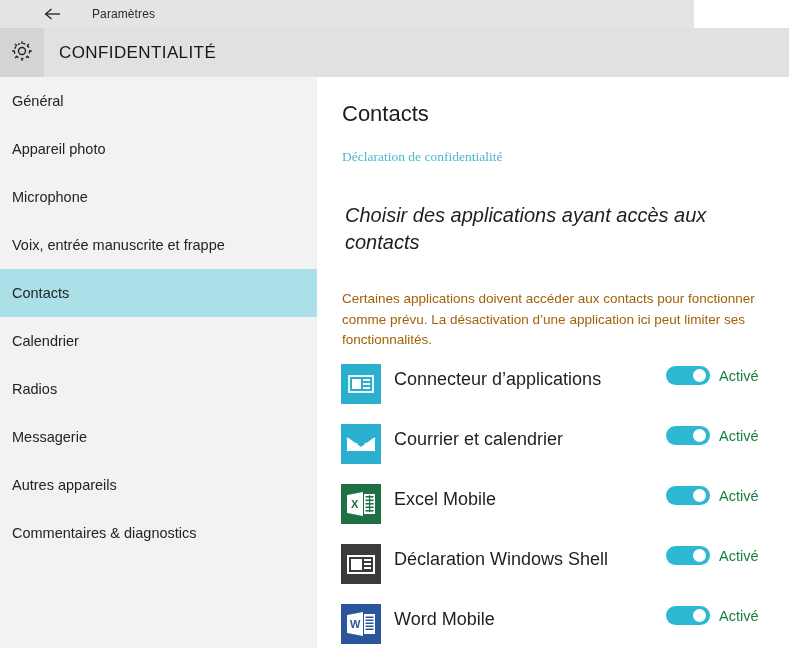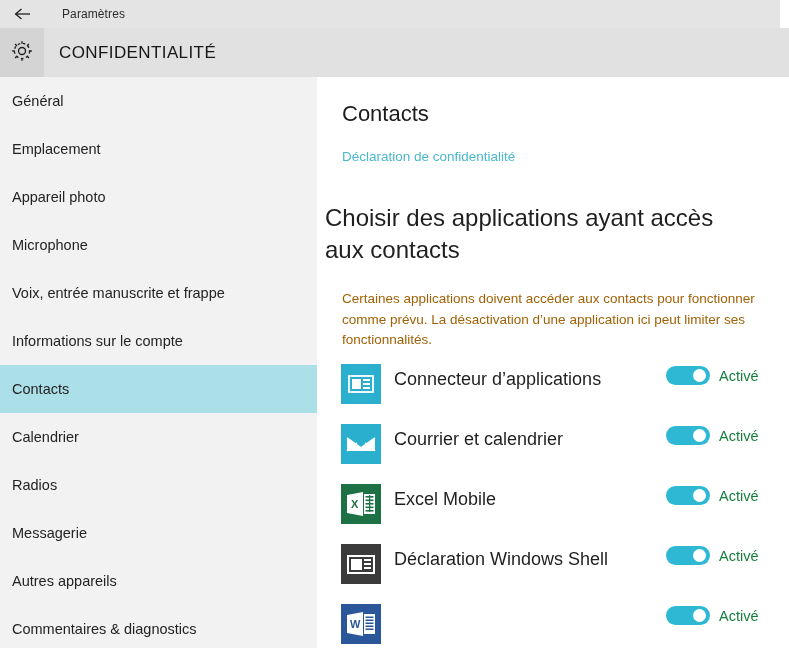--- a/index.html
+++ b/index.html
@@ -6,23 +6,23 @@
   html, body {
     width: 789px; height: 648px;
     background: #ffffff;
     font-family: "Liberation Sans", sans-serif;
     overflow: hidden;
   }
   #app { position: relative; width: 789px; height: 648px; background: #fff; }
 
   
   .titlebar {
-    position: absolute; left: 0; top: 0; width: 780px; height: 28px;
+    position: absolute; left: 0; top: 0; width: 694px; height: 28px;
     background: #e4e4e4;
-    display: flex; align-items: center;
+    display: flex; align-items: center; padding-left: 30px;
   }
   .back-btn {
     width: 46px; height: 28px;
     display: flex; align-items: center; justify-content: center;
     cursor: default;
   }
   .back-btn svg { display: block; }
   .titlebar-text {
     font-size: 12px; color: #2b2b2b; letter-spacing: .1px;
     margin-left: 16px;
@@ -66,24 +66,25 @@
     background: #ffffff; overflow: hidden;
   }
   .page-title {
     position: absolute; left: 25px; top: 24px;
     font-size: 22px; color: #1c1c1c; font-weight: 400;
   }
   .privacy-link {
     position: absolute; left: 25px; top: 72px;
     font-size: 13.5px; color: #4bb8cd; text-decoration: none;
     cursor: default;
+    font-family: Liberation Serif, serif;
   }
   .section-head {
-    position: absolute; left: 8px; top: 125px; width: 430px;
-    font-size: 24px; color: #1f1f1f; font-weight: 400; line-height: 1.33;
+    position: absolute; left: 28px; top: 125px; width: 430px;
+    font-size: 20px; color: #1f1f1f; font-weight: 400; line-height: 1.33; font-style: italic;
   }
   .section-desc {
     position: absolute; left: 25px; top: 212px; width: 437px;
     font-size: 13.5px; color: #a16207; line-height: 1.52;
   }
 
   
   .app-list { position: absolute; left: 0; top: 282px; width: 472px; }
   .app-row {
     position: relative; height: 60px; display: flex; align-items: center;
@@ -145,33 +146,27 @@
       </span>
     </div>
     <div class="header-title">CONFIDENTIALITÉ</div>
   </div>
 
   <div class="sidebar" id="sidebar">
       <div class="side-item">
         <span>Général</span>
       </div>
       <div class="side-item">
-        <span>Emplacement</span>
-      </div>
-      <div class="side-item">
         <span>Appareil photo</span>
       </div>
       <div class="side-item">
         <span>Microphone</span>
       </div>
       <div class="side-item">
         <span>Voix, entrée manuscrite et frappe</span>
-      </div>
-      <div class="side-item">
-        <span>Informations sur le compte</span>
       </div>
       <div class="side-item selected">
         <span>Contacts</span>
       </div>
       <div class="side-item">
         <span>Calendrier</span>
       </div>
       <div class="side-item">
         <span>Radios</span>
       </div>
@@ -269,20 +264,21 @@
               <rect x="23" y="10" width="11" height="20" fill="#fff"></rect>
               <g fill="#2b579a">
                 <rect x="24.5" y="12.5" width="8" height="1.5"></rect>
                 <rect x="24.5" y="15.5" width="8" height="1.5"></rect>
                 <rect x="24.5" y="18.5" width="8" height="1.5"></rect>
                 <rect x="24.5" y="21.5" width="8" height="1.5"></rect>
                 <rect x="24.5" y="24.5" width="8" height="1.5"></rect>
               </g>
             </svg>
           </div>
+          <div class="app-label">Word Mobile</div>
           <div class="toggle" style="background: rgb(47, 184, 212);">
             <div class="knob"></div>
           </div>
           <div class="toggle-state">Activé</div>
         </div>
       </div>
   </div>
 
 </div>
 

